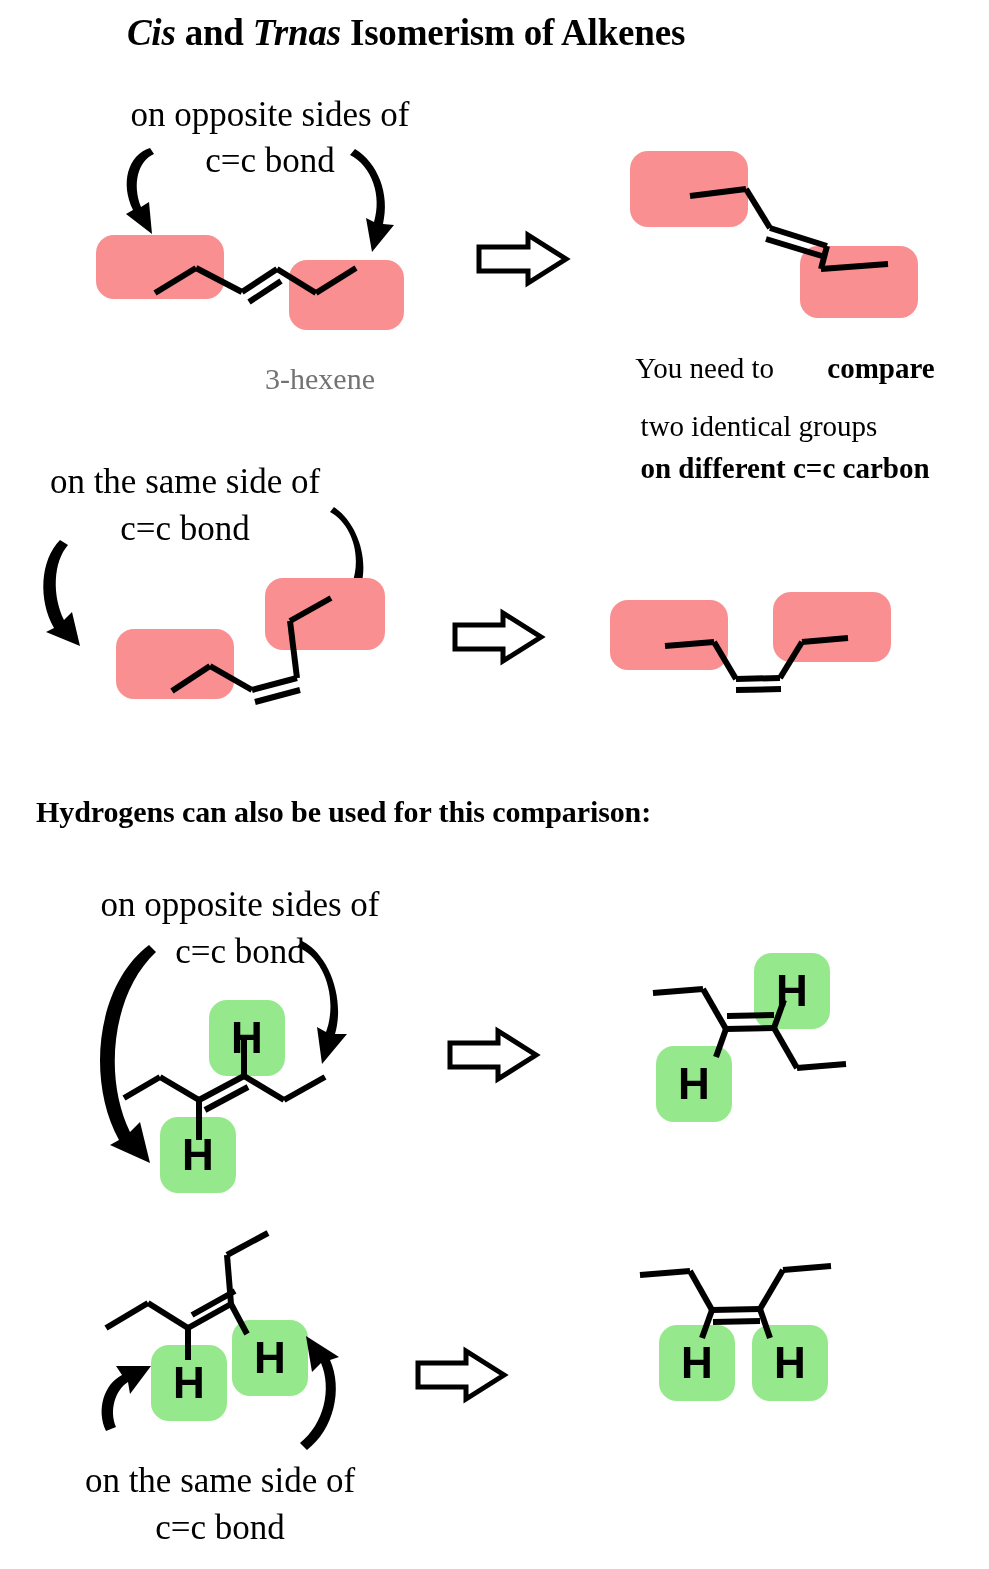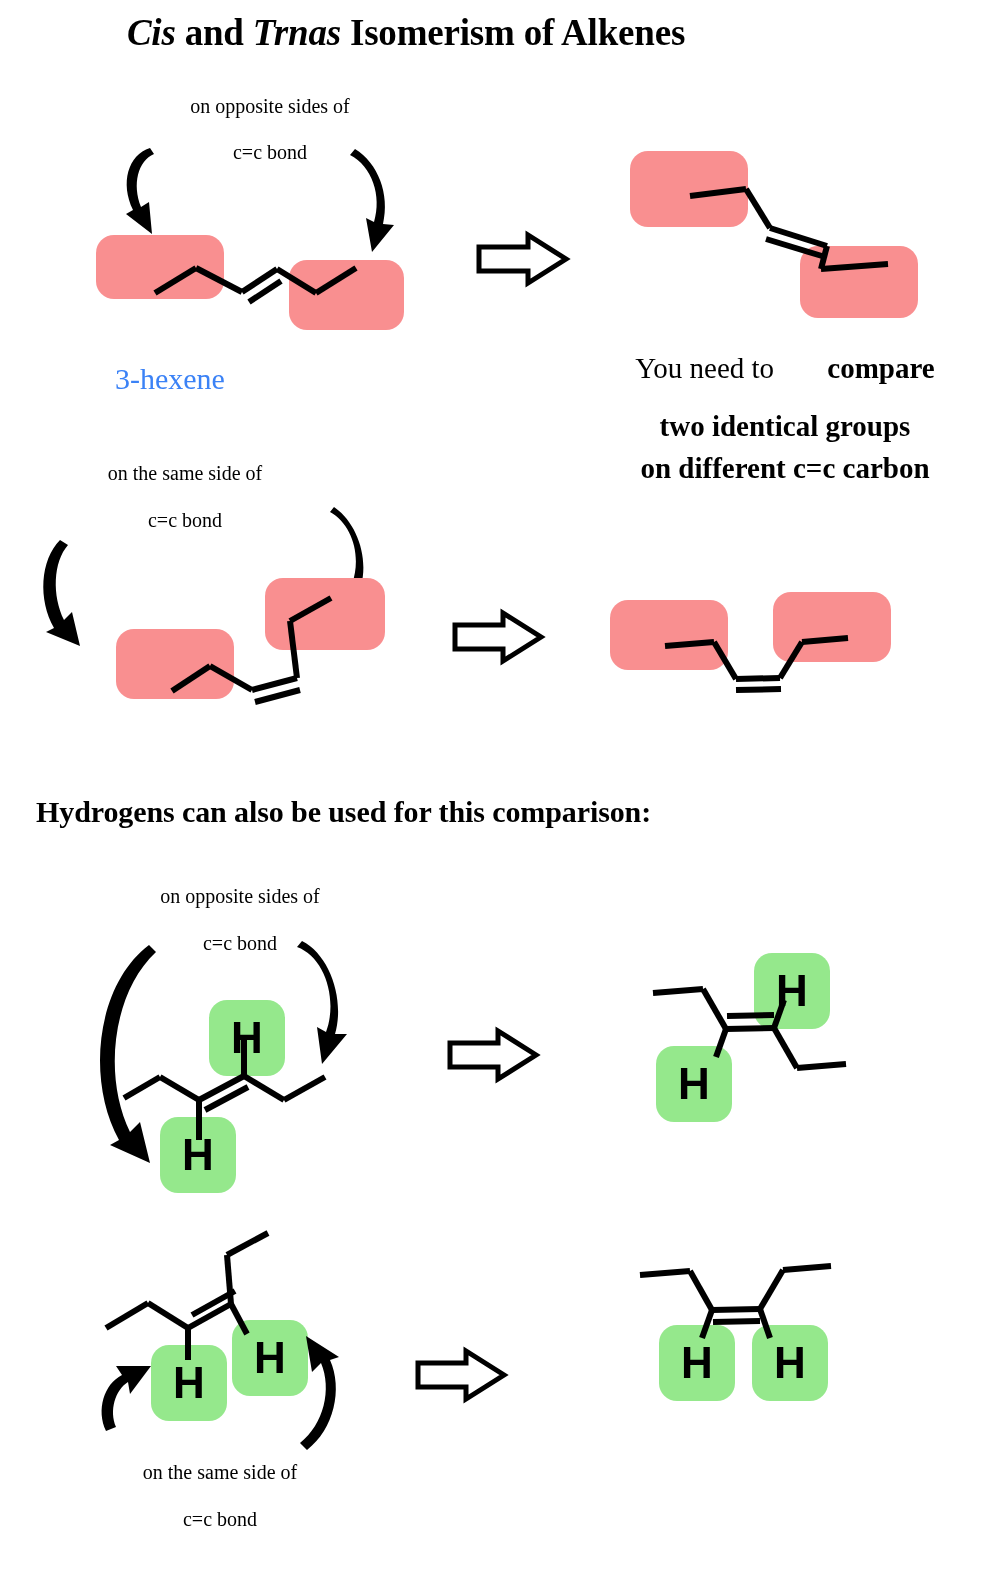--- a/index.html
+++ b/index.html
@@ -21,29 +21,29 @@
   #page-title {
     top: 12px; left: 0; width: 812px;
     text-align: center;
     font-size: 37px;
     font-weight: bold;
     letter-spacing: -0.2px;
   }
   #page-title .ital { font-style: italic; }
 
   .caption {
-    font-size: 20px;
+    font-size: 35px;
     font-weight: normal;
     text-align: center;
   }
 
   .molecule-name {
     font-size: 30px;
-    color: #3b82f6;
-    text-align: left;
+    color: #737373;
+    text-align: right;
   }
 
   .note-line {
     font-size: 29px;
     text-align: center;
   }
   .note-line .b { font-weight: bold; margin-left: 46px; }
 
   .section-heading {
     font-size: 30px;
@@ -103,21 +103,21 @@
       <line x1="766" y1="239" x2="822" y2="256"></line>
       <line x1="827" y1="246" x2="821" y2="269"></line>
       <line x1="821" y1="269" x2="888" y2="264"></line>
     </g>
   </svg>
 </div>
 
 <div class="abs txt note-line" style="top:352px; left:585px; width:400px;">
   <span>You need to </span><span class="b">compare</span>
 </div>
-<div class="abs txt note-line b" style="top:410px; left:585px; width:400px; font-weight:bold;">two identical groups</div>
+<div class="abs txt note-line b" style="top:410px; left:559px; width:400px; font-weight:normal;">two identical groups</div>
 <div class="abs txt note-line b" style="top:452px; left:585px; width:400px; font-weight:bold;">on different c=c carbon</div>
 
 <div class="abs txt caption" style="top:462px; left:10px; width:350px;">on the same side of</div>
 <div class="abs txt caption" style="top:509px; left:10px; width:350px;">c=c bond</div>
 
 <svg class="svg-layer" width="989" height="1569">
   <g fill="#000" stroke="none">
     <path d="M60,540 C40,560 38,600 54,628 L46,632 L80,646 L72,612 L64,620 C52,596 53,562 68,545 Z"></path>
     <path d="M330,512 C352,524 362,556 352,584 L344,579 L348,614 L372,586 L361,586 C369,556 356,522 334,507 Z"></path>
   </g>

